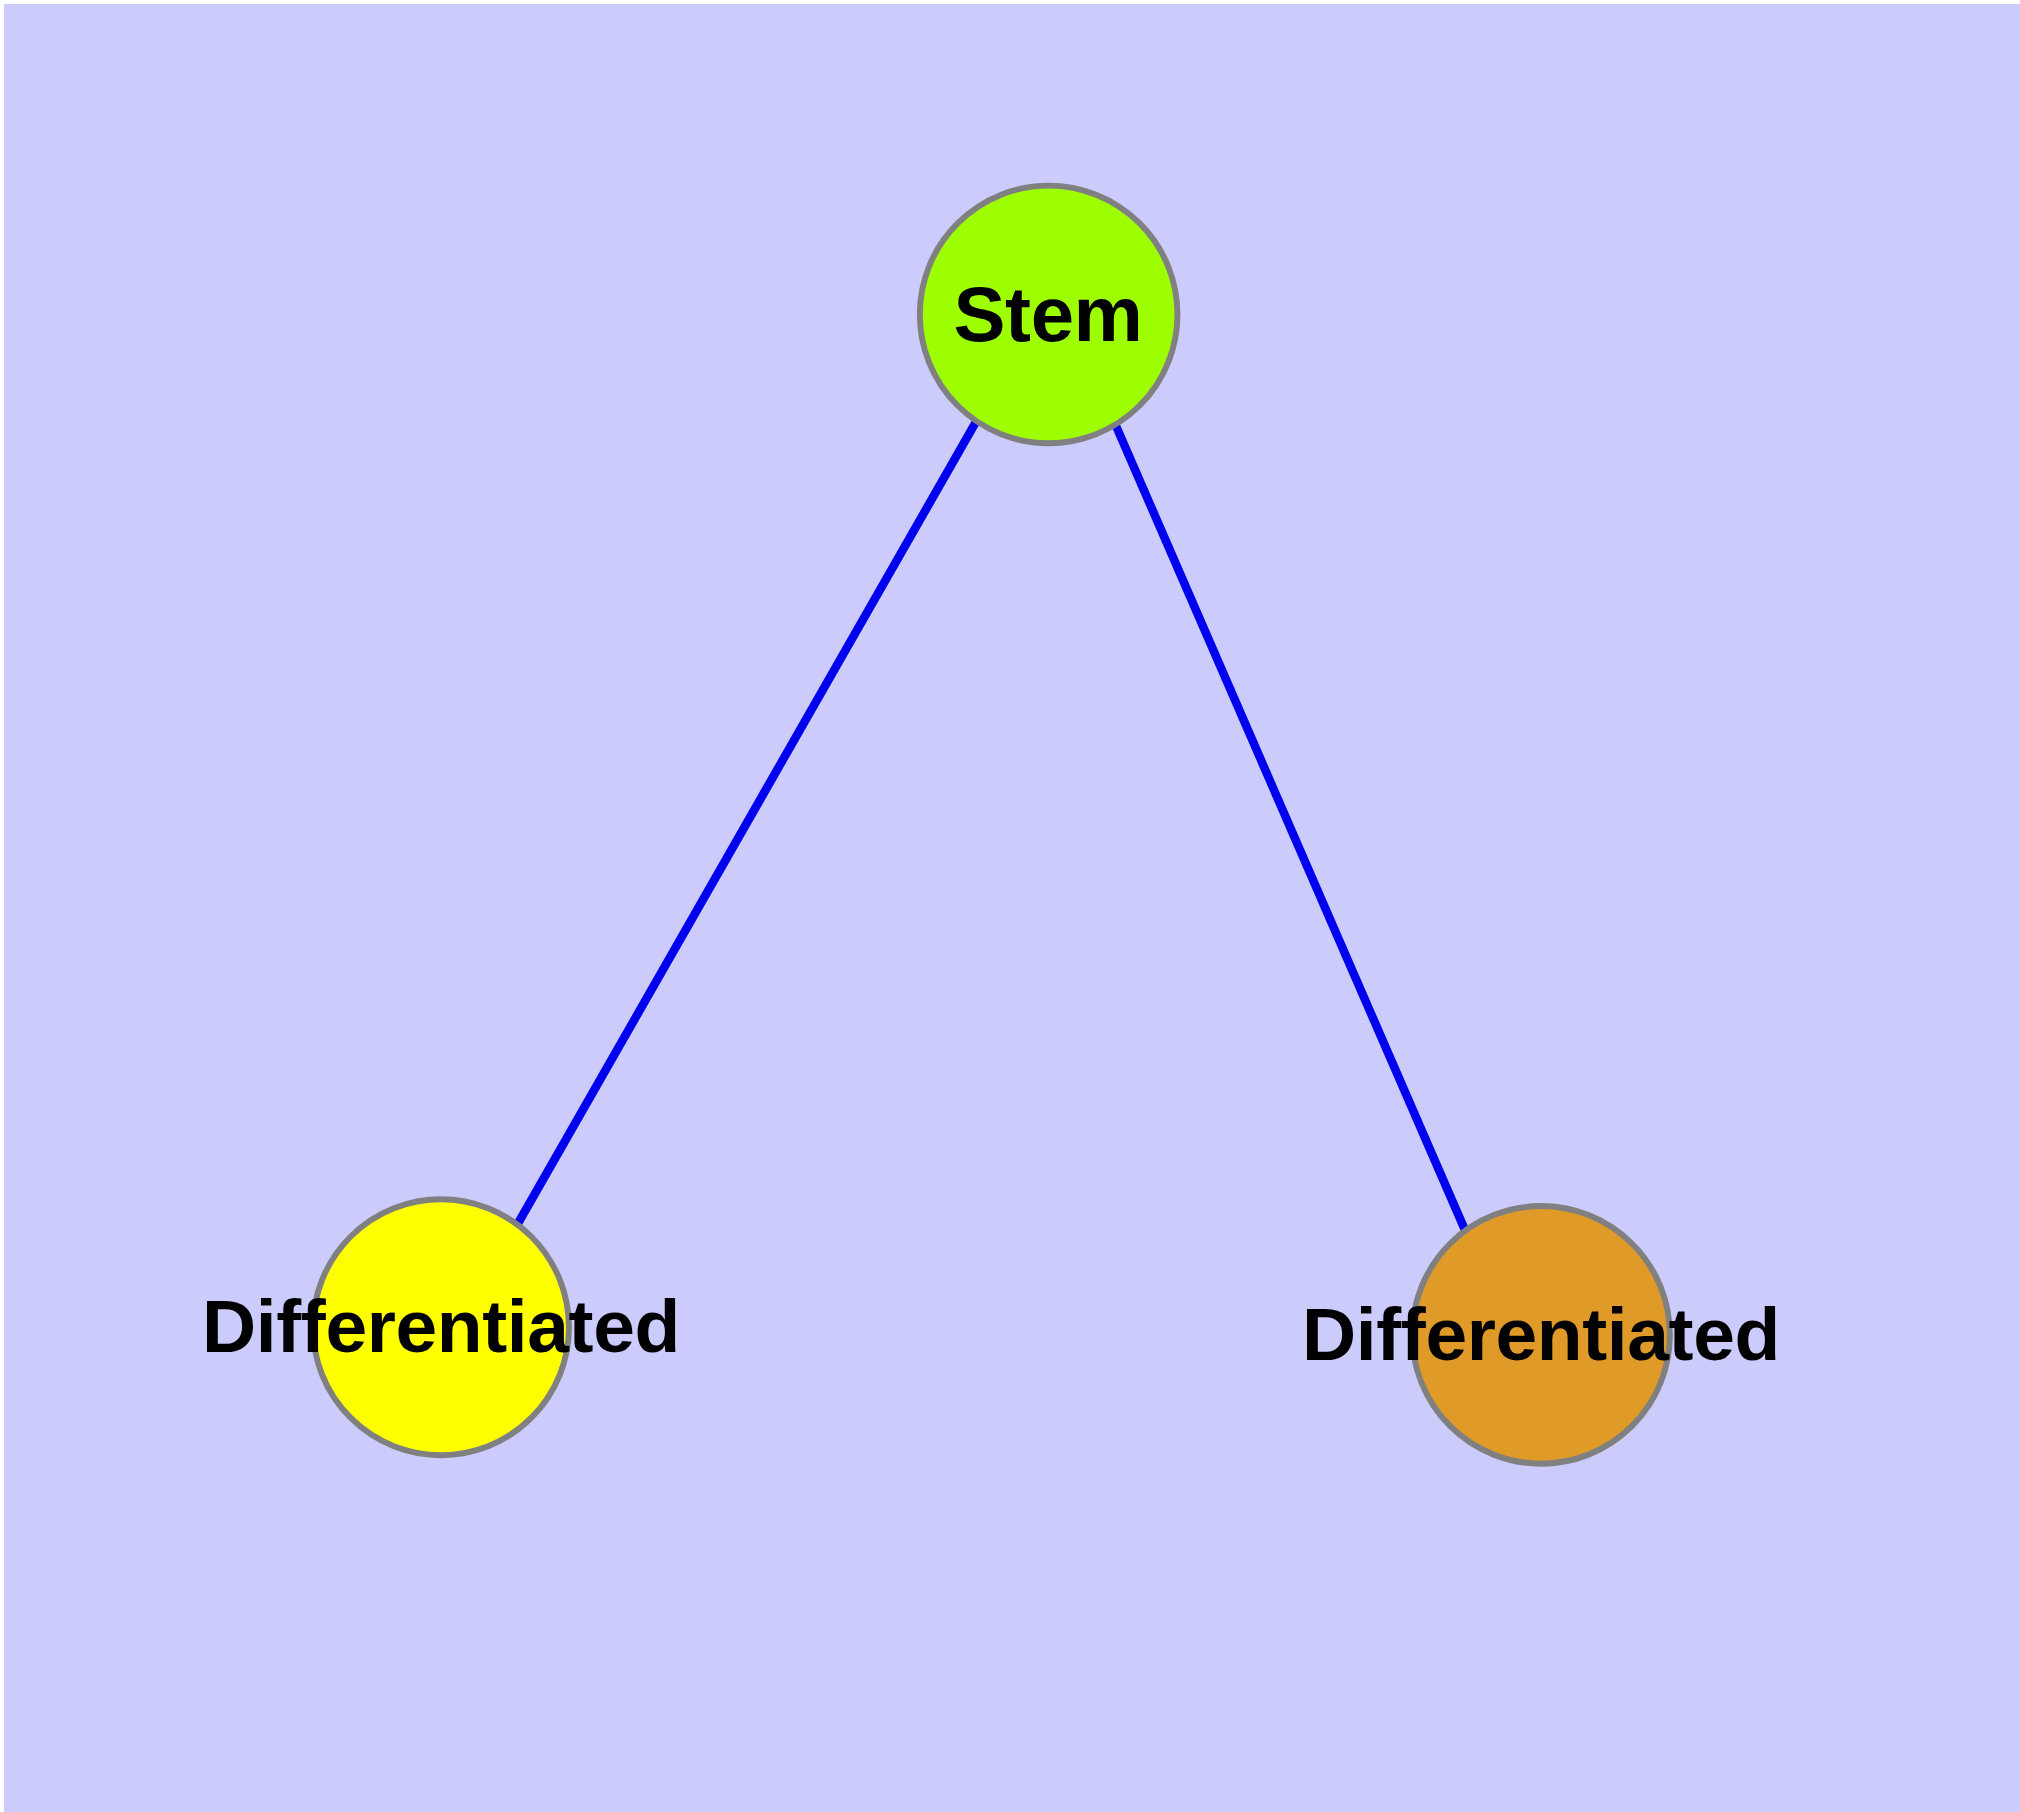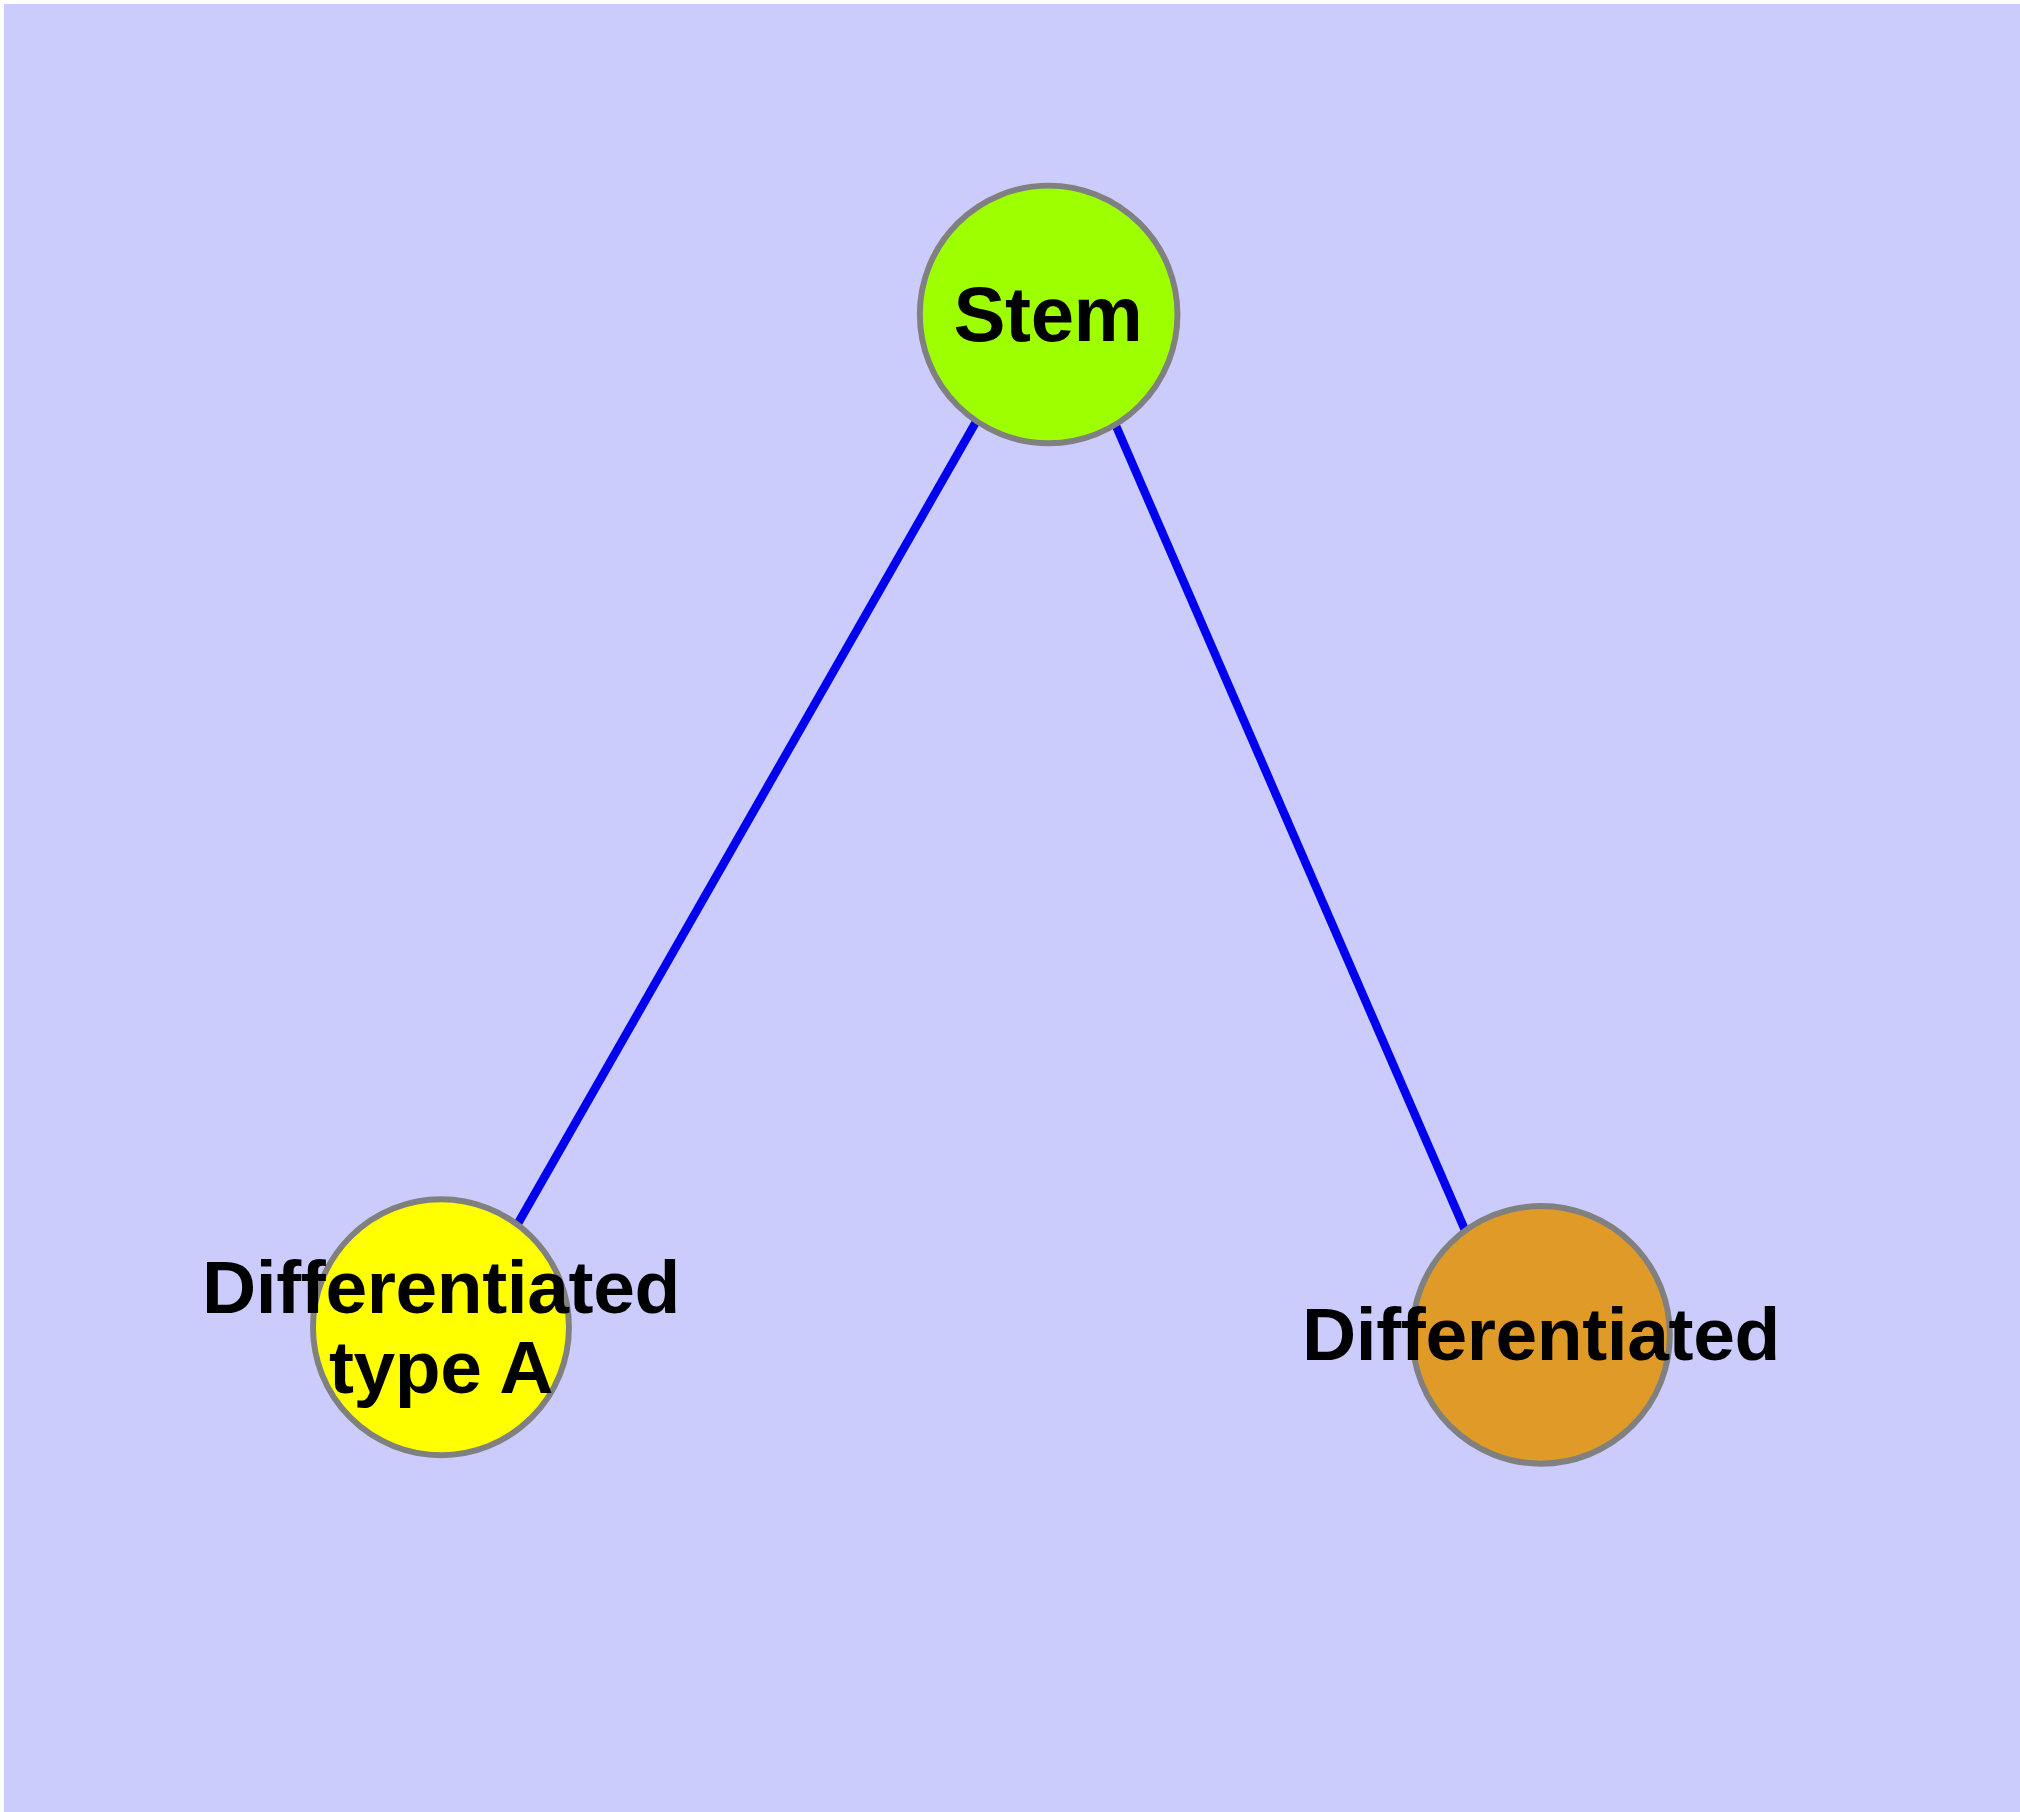--- a/index.html
+++ b/index.html
@@ -84,18 +84,18 @@
     </g>
     <g>
       <circle class="node-circle" cx="520" cy="1566" r="151" fill="#ffff00" stroke="#808080"></circle>
       <circle class="node-circle" cx="1818" cy="1575" r="152" fill="#e09a28" stroke="#808080"></circle>
       <circle class="node-circle" cx="1237" cy="371" r="152" fill="#9eff00" stroke="#808080"></circle>
     </g>
   </svg>
 
   <div class="node-label" id="label-stem" style="left: 1048px; top: 314px; color: rgb(0, 0, 0);"><span>Stem</span></div>
 
-  <div class="node-label" id="label-diff-a" style="left: 441px; top: 1327px; color: rgb(0, 0, 0);"><span>Differentiated</span><br><span>type A</span></div>
+  <div class="node-label" id="label-diff-a" style="left: 441px; top: 1327px; color: rgb(0, 0, 0);"><span>Differentiated</span><br></div>
 
   <div class="node-label" id="label-diff-b" style="left: 1541px; top: 1335px; color: rgb(0, 0, 0);"><span>Differentiated</span><br></div>
 
 </div>
 
 
 </body></html>

